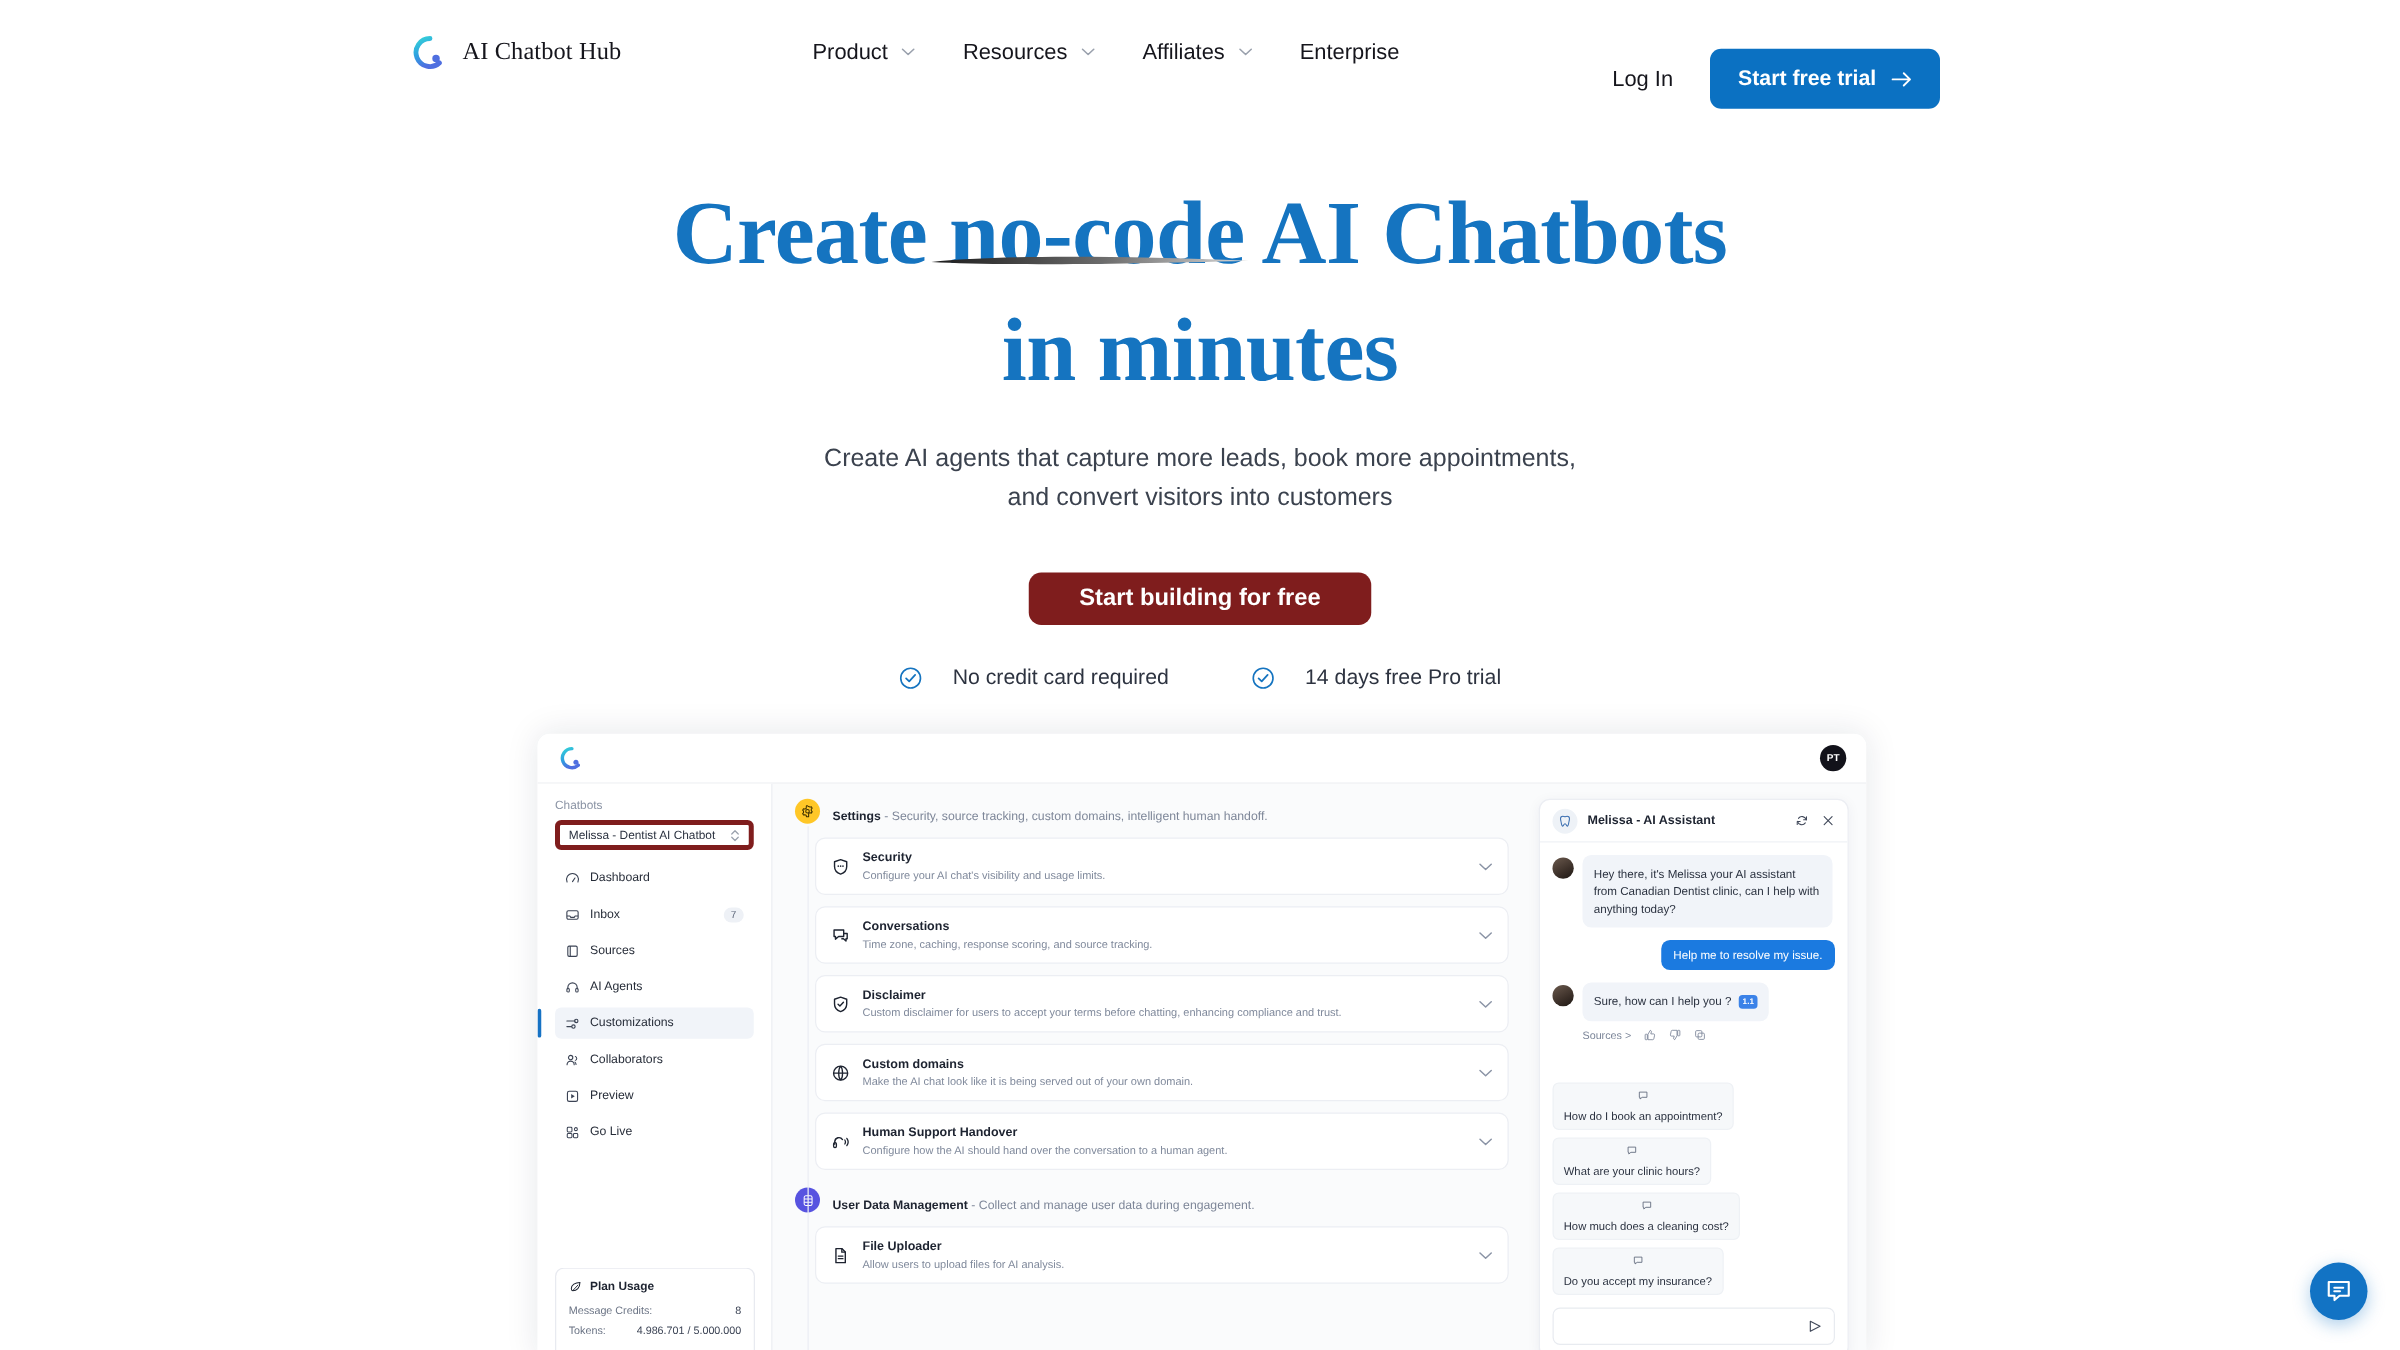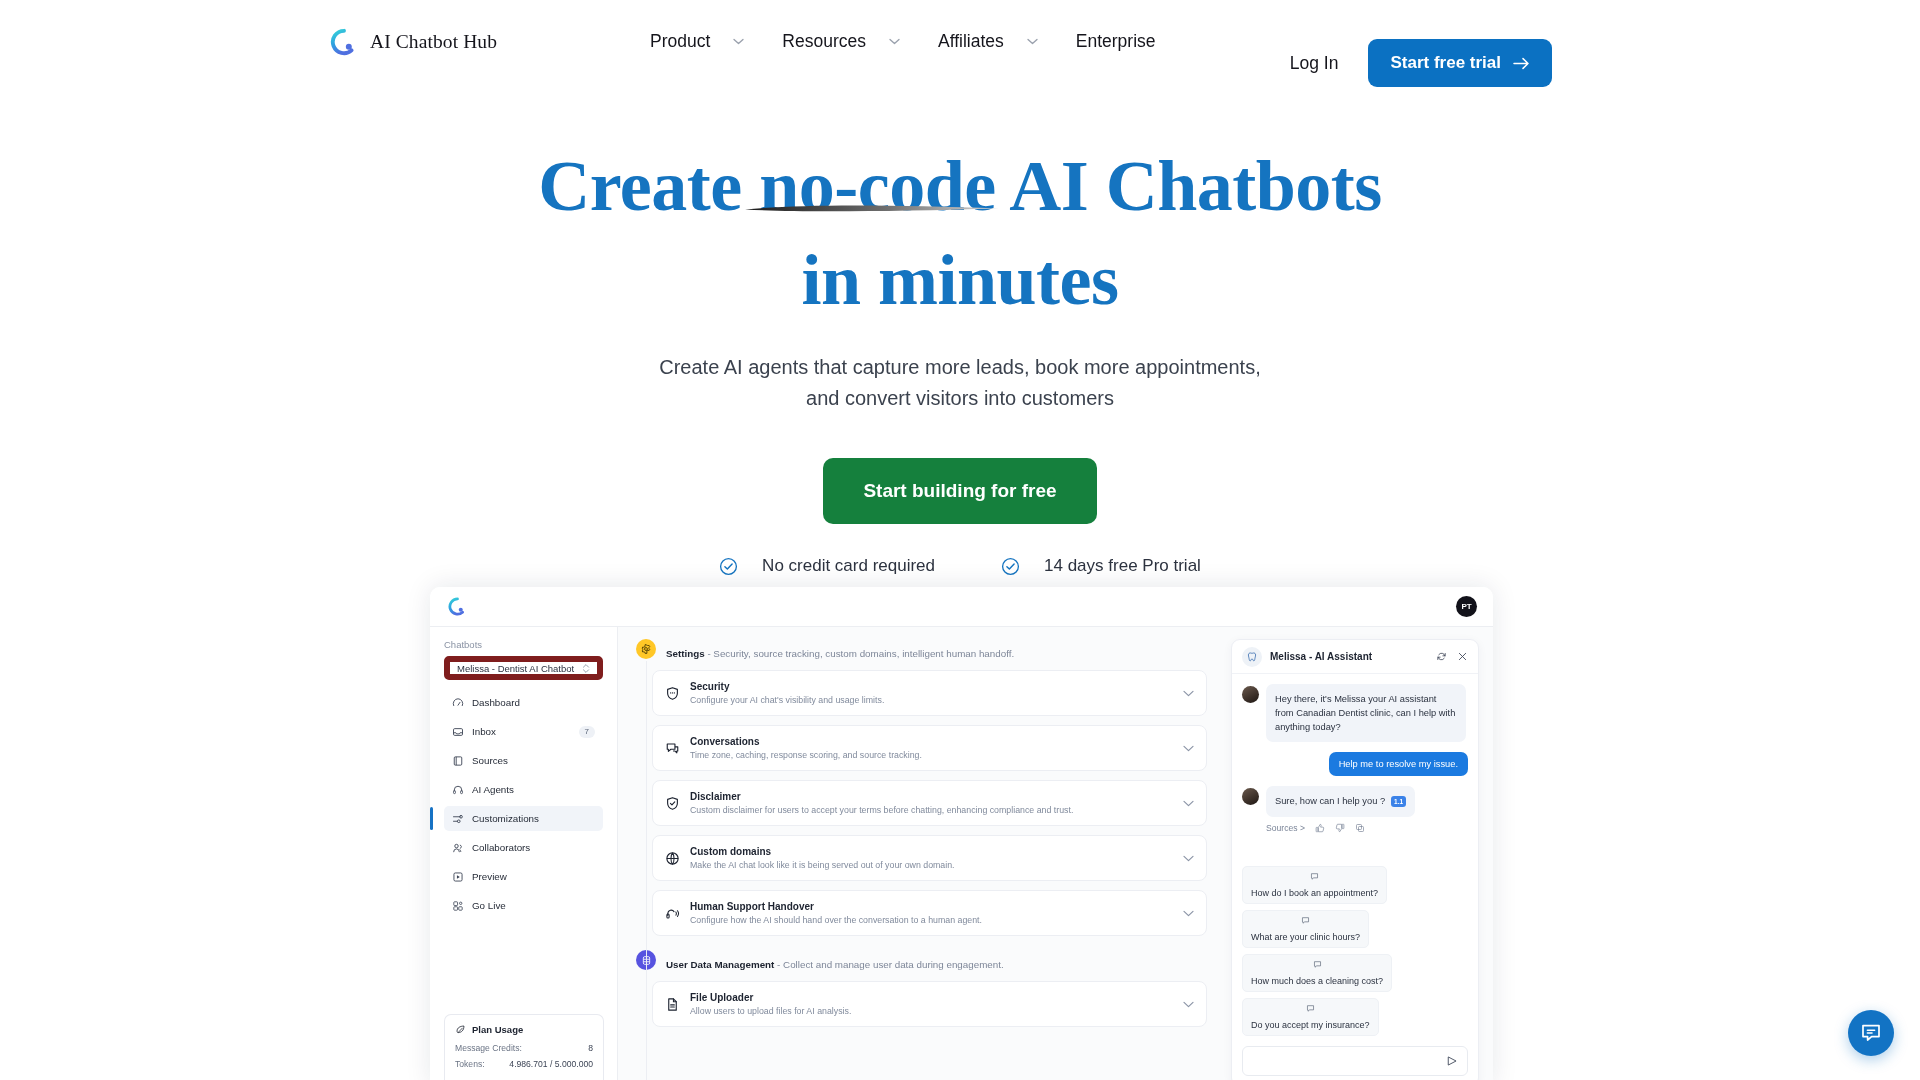--- a/index.html
+++ b/index.html
@@ -27,21 +27,21 @@
   .brand-name {
     font-family: "Liberation Serif", serif;
     font-size: 19.5px; color: #15151c; letter-spacing: .1px;
   }
   .nav-links {
     position: absolute; left: 650px; top: 28px;
     display: flex; align-items: center; gap: 38px;
     height: 26px;
   }
   .nav-link {
-    display: flex; align-items: center; gap: 23px;
+    display: flex; align-items: center; gap: 11px;
     font-size: 17.5px; color: #15151c; cursor: pointer;
     white-space: nowrap;
   }
   .caret { display: block; }
   .nav-right {
     position: absolute; right: 368px; top: 39px;
     display: flex; align-items: center; gap: 30px;
   }
   .login-link { font-size: 17.5px; color: #15151c; cursor: pointer; }
   .btn-trial {
@@ -71,22 +71,22 @@
     left: 205px; top: 52px;
     width: 258px; height: 14px;
     pointer-events: none;
   }
   .subhead {
     margin-top: 36px;
     font-size: 20px; color: #3b424e; line-height: 1.55;
   }
   .cta-wrap { margin-top: 44px; }
   .btn-build {
-    background: #15803d; color: #fff; border: none; border-radius: 10px;
-    height: 66px; padding: 0 40px;
+    background: #7f1d1d; color: #fff; border: none; border-radius: 10px;
+    height: 42px; padding: 0 40px;
     font-size: 19px; font-weight: bold; cursor: pointer;
     font-family: "Liberation Sans", sans-serif;
   }
   .assurances {
     margin-top: 32px;
     display: flex; justify-content: center; gap: 66px;
     font-size: 17px; color: #2d3340;
   }
   .assurance { display: flex; align-items: center; gap: 24px; }
 
@@ -117,21 +117,21 @@
 
   
   .app-sidebar {
     width: 188px; background: #fff;
     border-right: 1px solid #eceef2;
     padding: 12px 14px 0 14px;
     position: relative;
   }
   .sb-label { font-size: 9.5px; color: #8a93a4; margin-bottom: 6px; }
   .sb-select {
-    height: 24px; border: 6px solid #7f1d1d; border-radius: 5px;
+    height: 24px; border: 4px solid #7f1d1d; border-radius: 5px;
     display: flex; align-items: center; justify-content: space-between;
     padding: 0 7px; font-size: 9.5px; color: #2b3240; cursor: pointer;
     background: #fff;
   }
   .sb-nav { margin-top: 10px; }
   .sb-item {
     height: 25px; display: flex; align-items: center; gap: 8px;
     padding: 0 8px; border-radius: 5px; cursor: pointer;
     font-size: 9.8px; color: #262c38; position: relative;
     margin-bottom: 4px;

